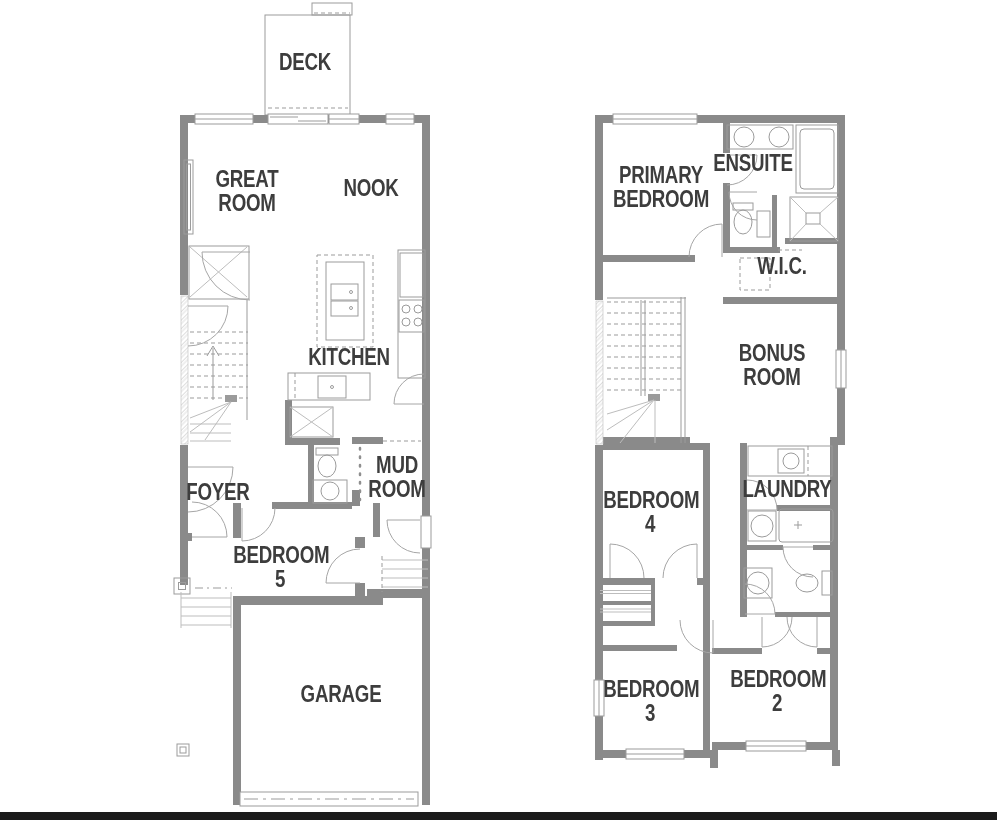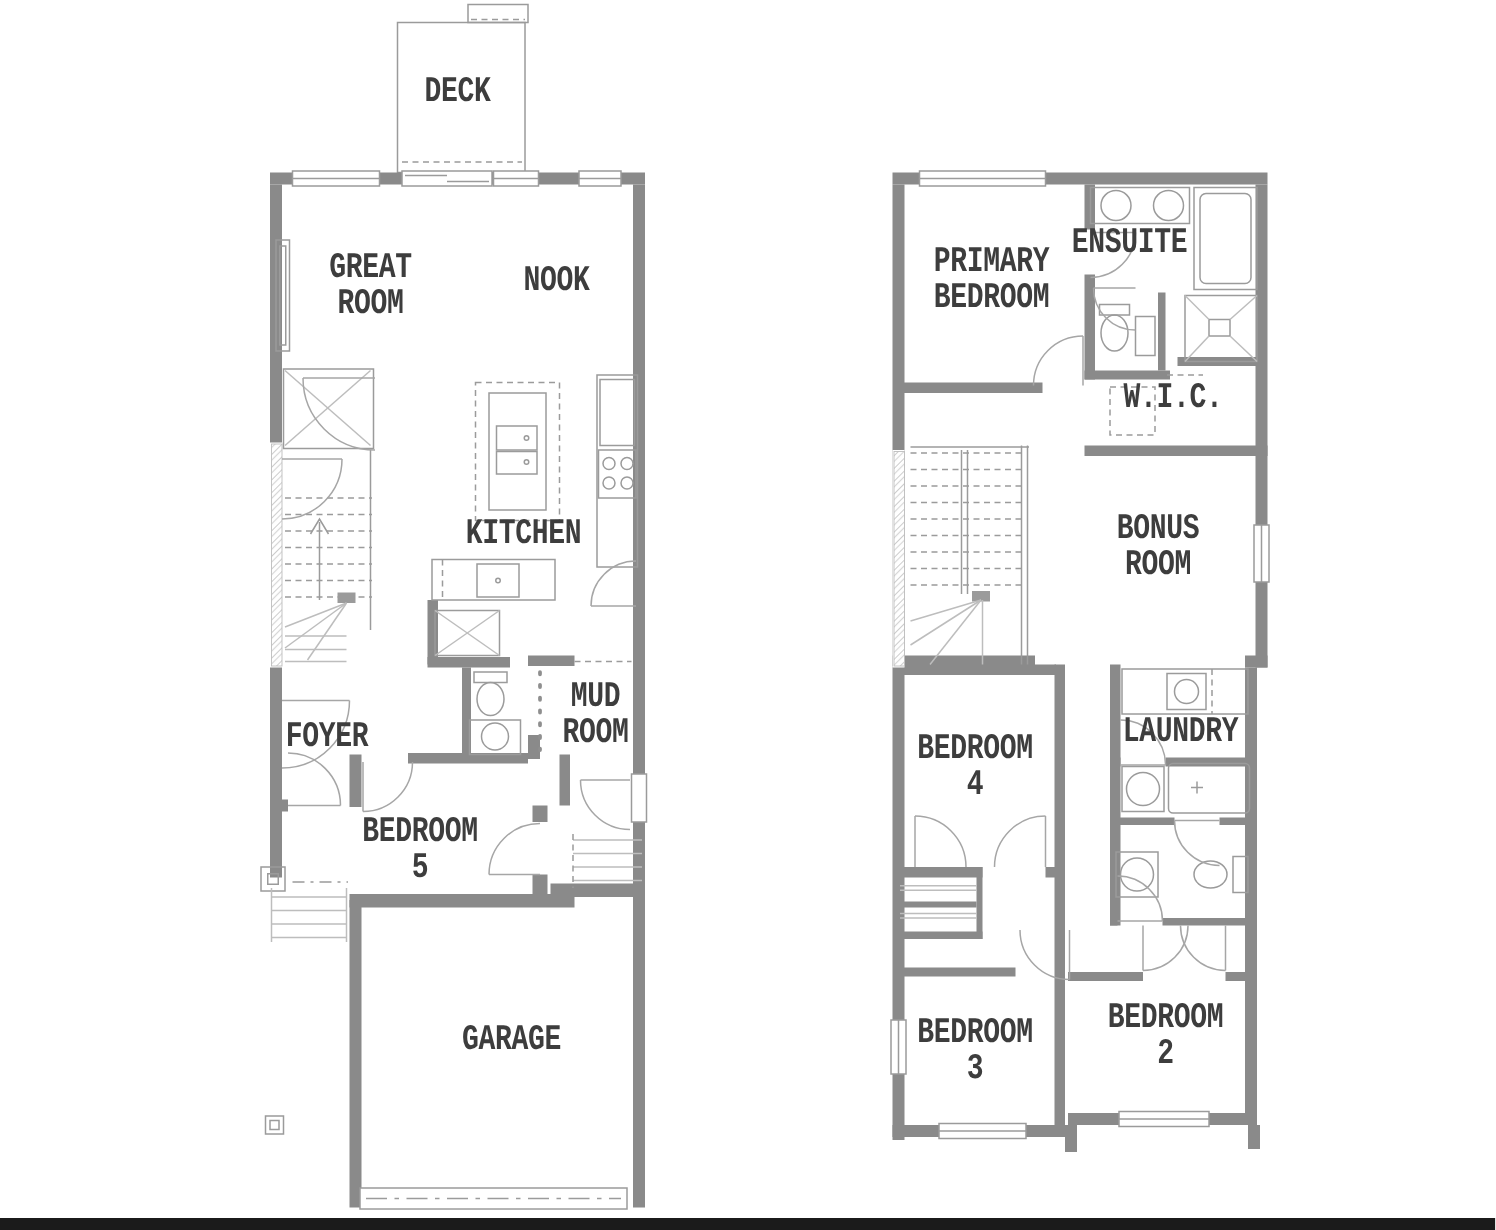--- a/index.html
+++ b/index.html
@@ -1,17 +1,17 @@
 <!DOCTYPE html>
 <html><head>
 <meta charset="utf-8">
 <style>
   html,body{margin:0;padding:0;background:#ffffff;}
   #stage{position:relative;width:997px;height:820px;background:#ffffff;overflow:hidden;
-         font-family:Liberation Mono, monospace;}
+         font-family:Liberation Sans, sans-serif;}
   .room-label{position:absolute;transform:translate(-50%,-50%) scaleX(0.78);
       font-weight:700;font-size:24px;line-height:0.98;letter-spacing:-0.3px;
       color:#3d3d3d;text-align:center;white-space:nowrap;}
   .room-label.wrap{white-space:normal;}
   #footer-bar{position:absolute;left:0;top:812px;width:997px;height:8px;background:#1b1b1b;}
   svg{position:absolute;left:0;top:0;}
   .w{fill:#8a8a8a;}
   .t{fill:none;stroke:#9b9b9b;stroke-width:1;}
   .tl{fill:none;stroke:#bdbdbd;stroke-width:1;}
   .d{fill:none;stroke:#9b9b9b;stroke-width:1;stroke-dasharray:4 3;}

